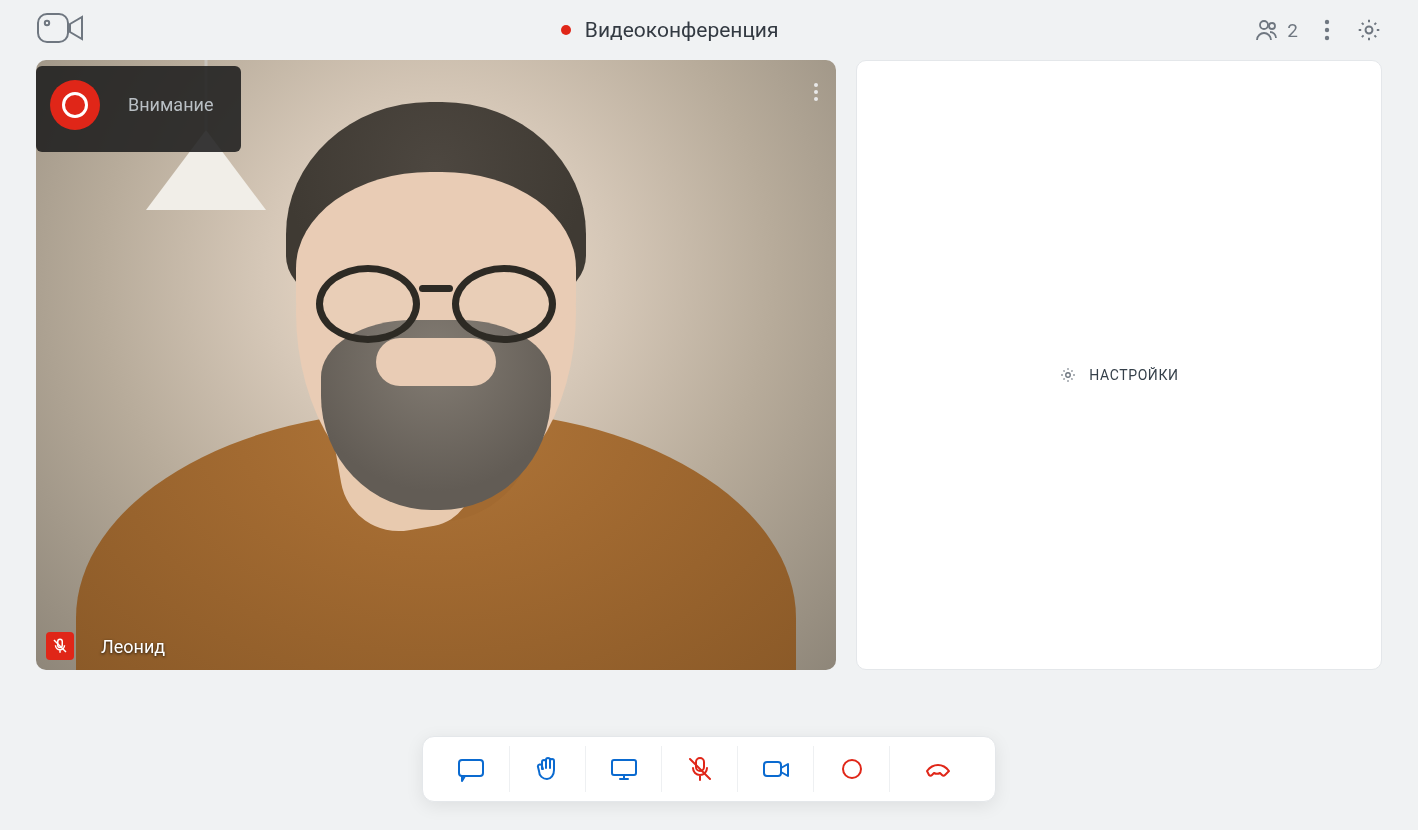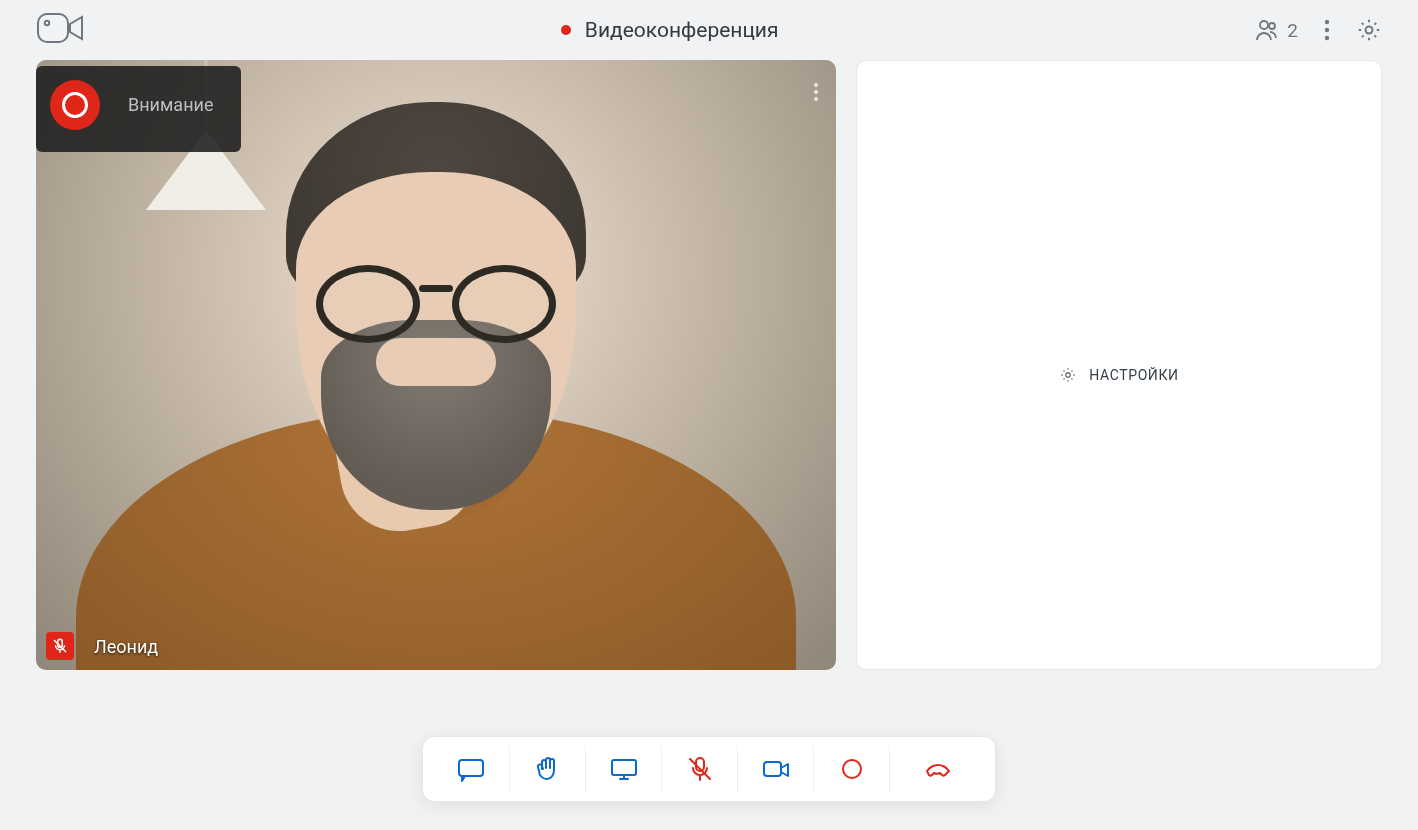--- a/index.html
+++ b/index.html
@@ -149,21 +149,21 @@
   .toast .texts .t1 { color: #b9bfc4; font-size: 18px; line-height: 1.3; }
   .toast .texts .t2 { color: #fff; font-size: 21px; line-height: 1.3; }
 
   .tile-more {
     position: absolute; top: 20px; right: 18px; cursor: pointer;
   }
   .tile-more span{ display:block; width:4px; height:4px; border-radius:50%; background:#e8e8e8; margin:3px 0;}
 
   .name-badge {
     position: absolute; bottom: 10px; left: 10px;
-    display: flex; align-items: center; gap: 20px;
+    display: flex; align-items: center; gap: 27px;
   }
   .name-badge .mic-off {
     width: 28px; height: 28px; border-radius: 4px; background: #e02618;
     display:flex; align-items:center; justify-content:center;
   }
   .name-badge .mic-off svg{ width:18px; height:18px; stroke:#fff; fill:none; stroke-width:2;}
   .name-badge .name{
     color:#fff; font-size:18px; text-shadow:0 1px 3px rgba(0,0,0,.8);
   }
 

